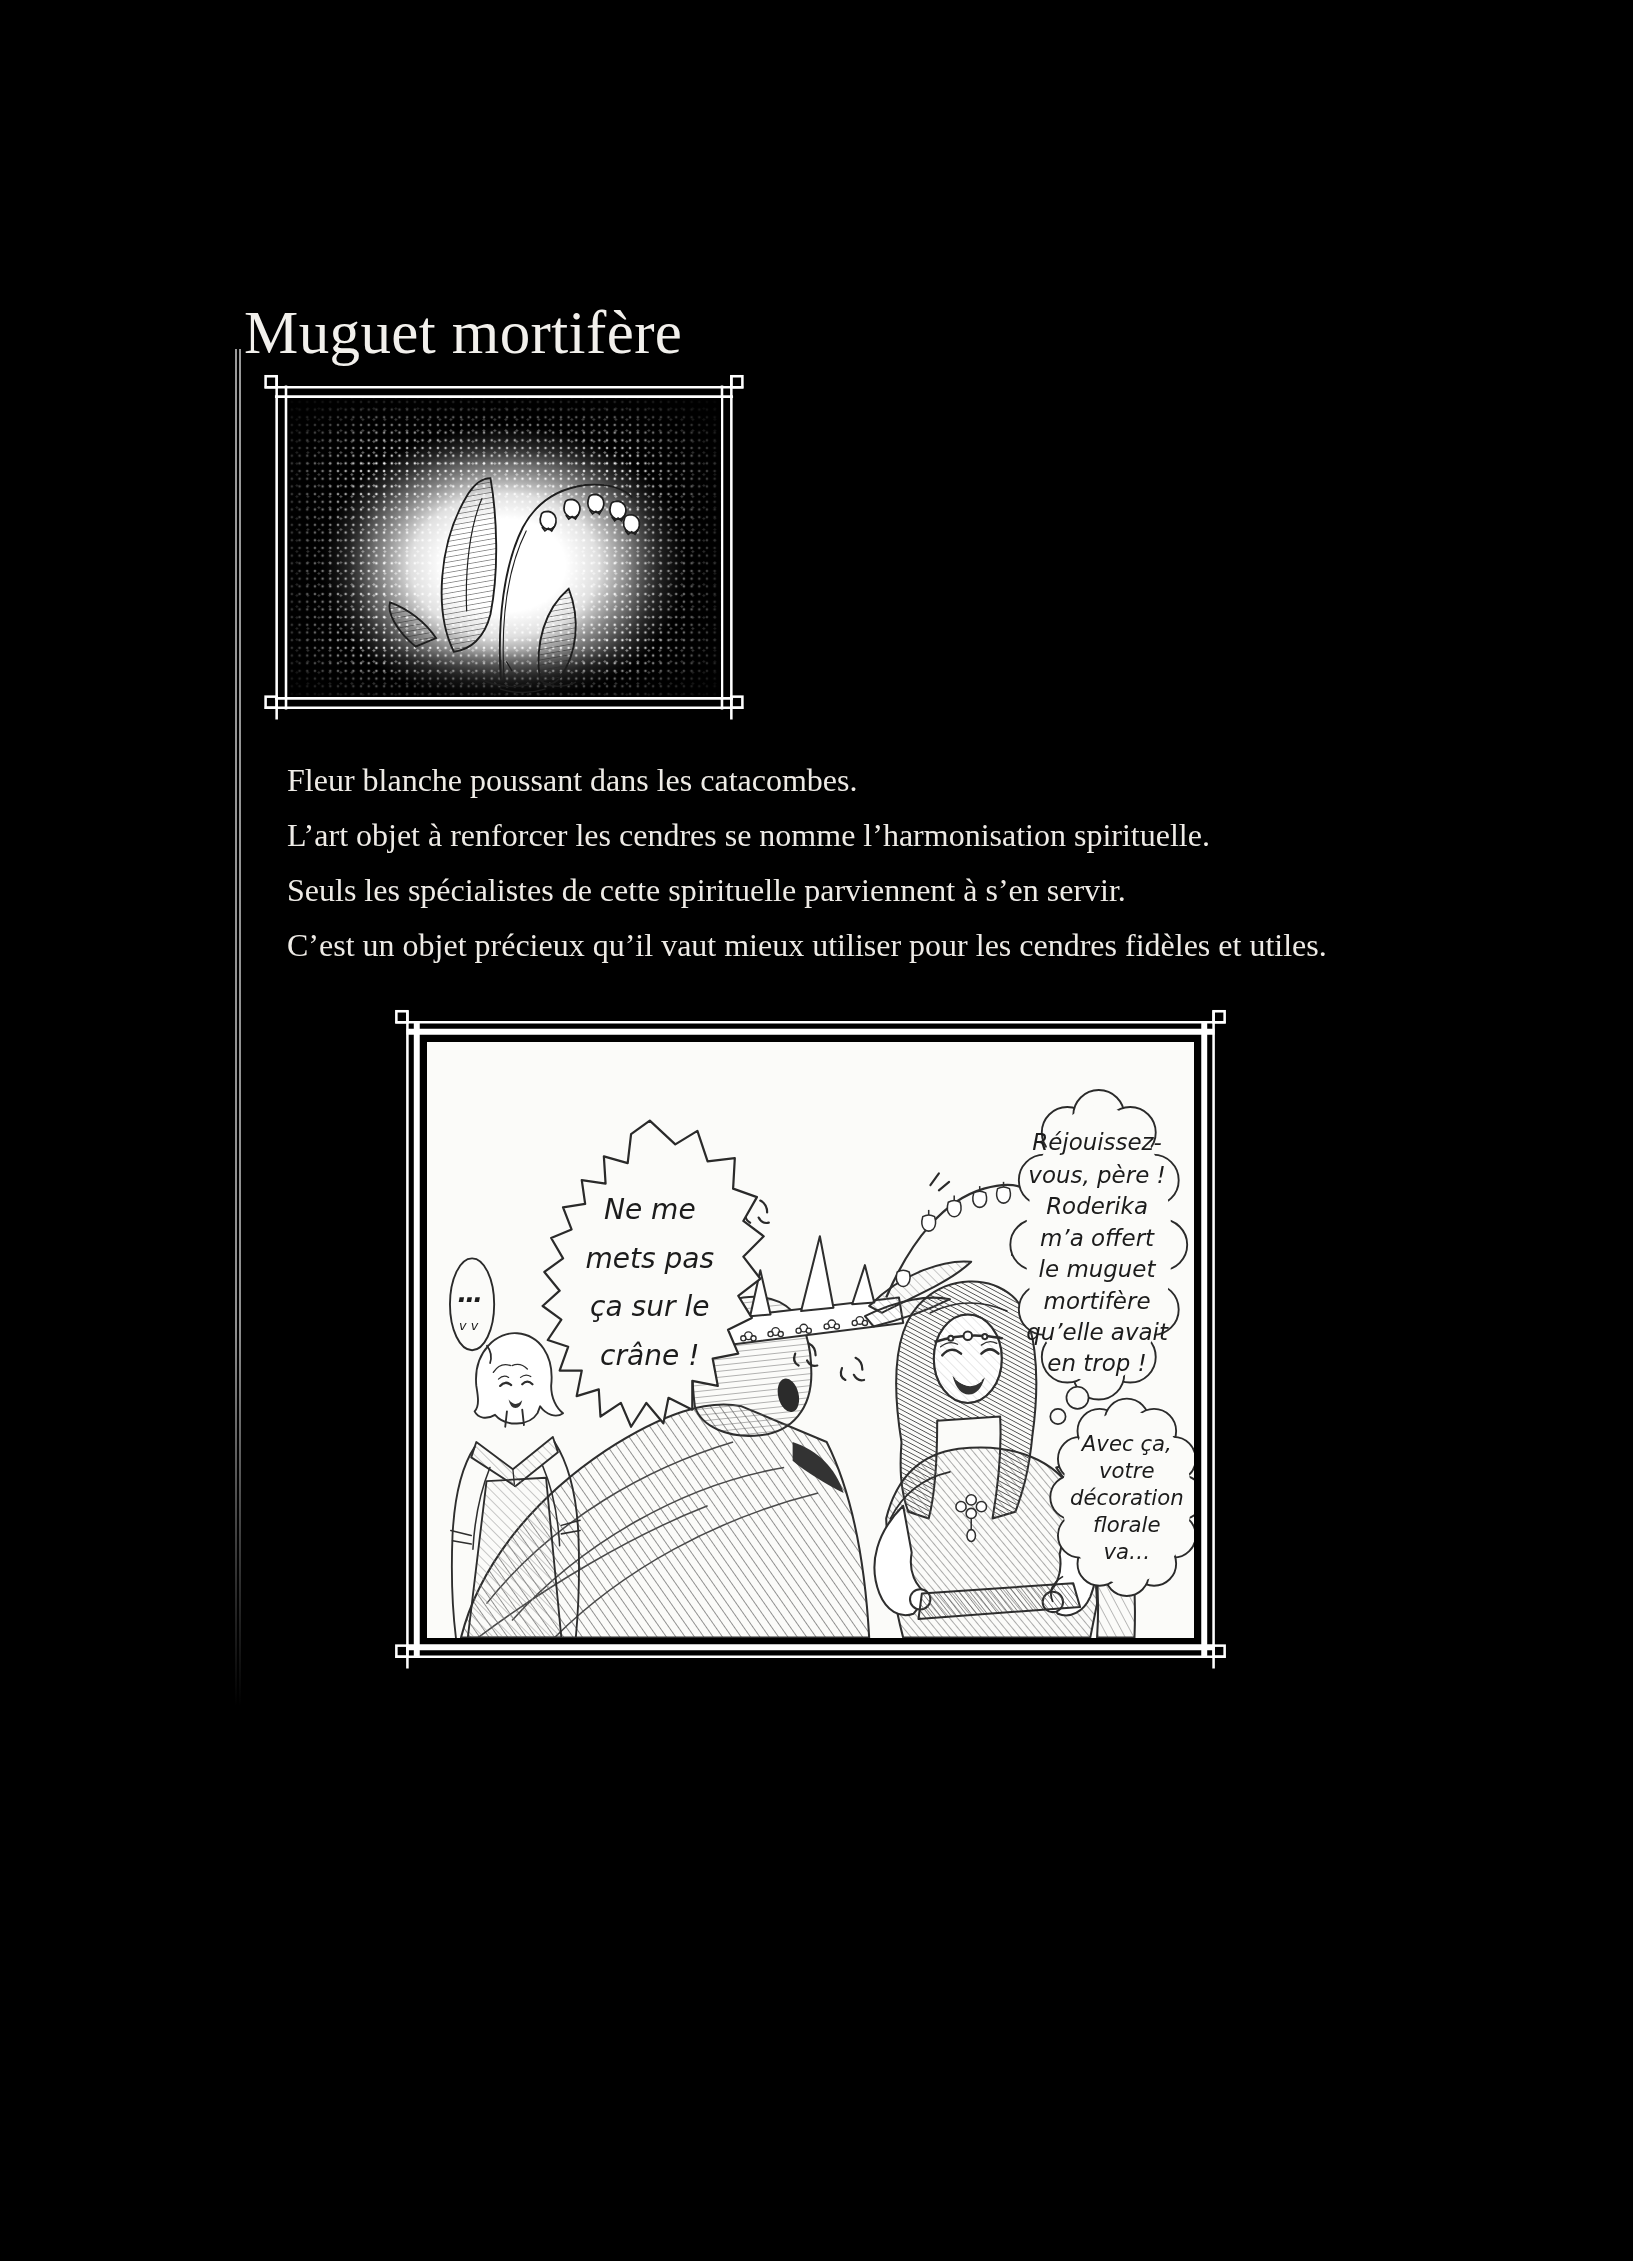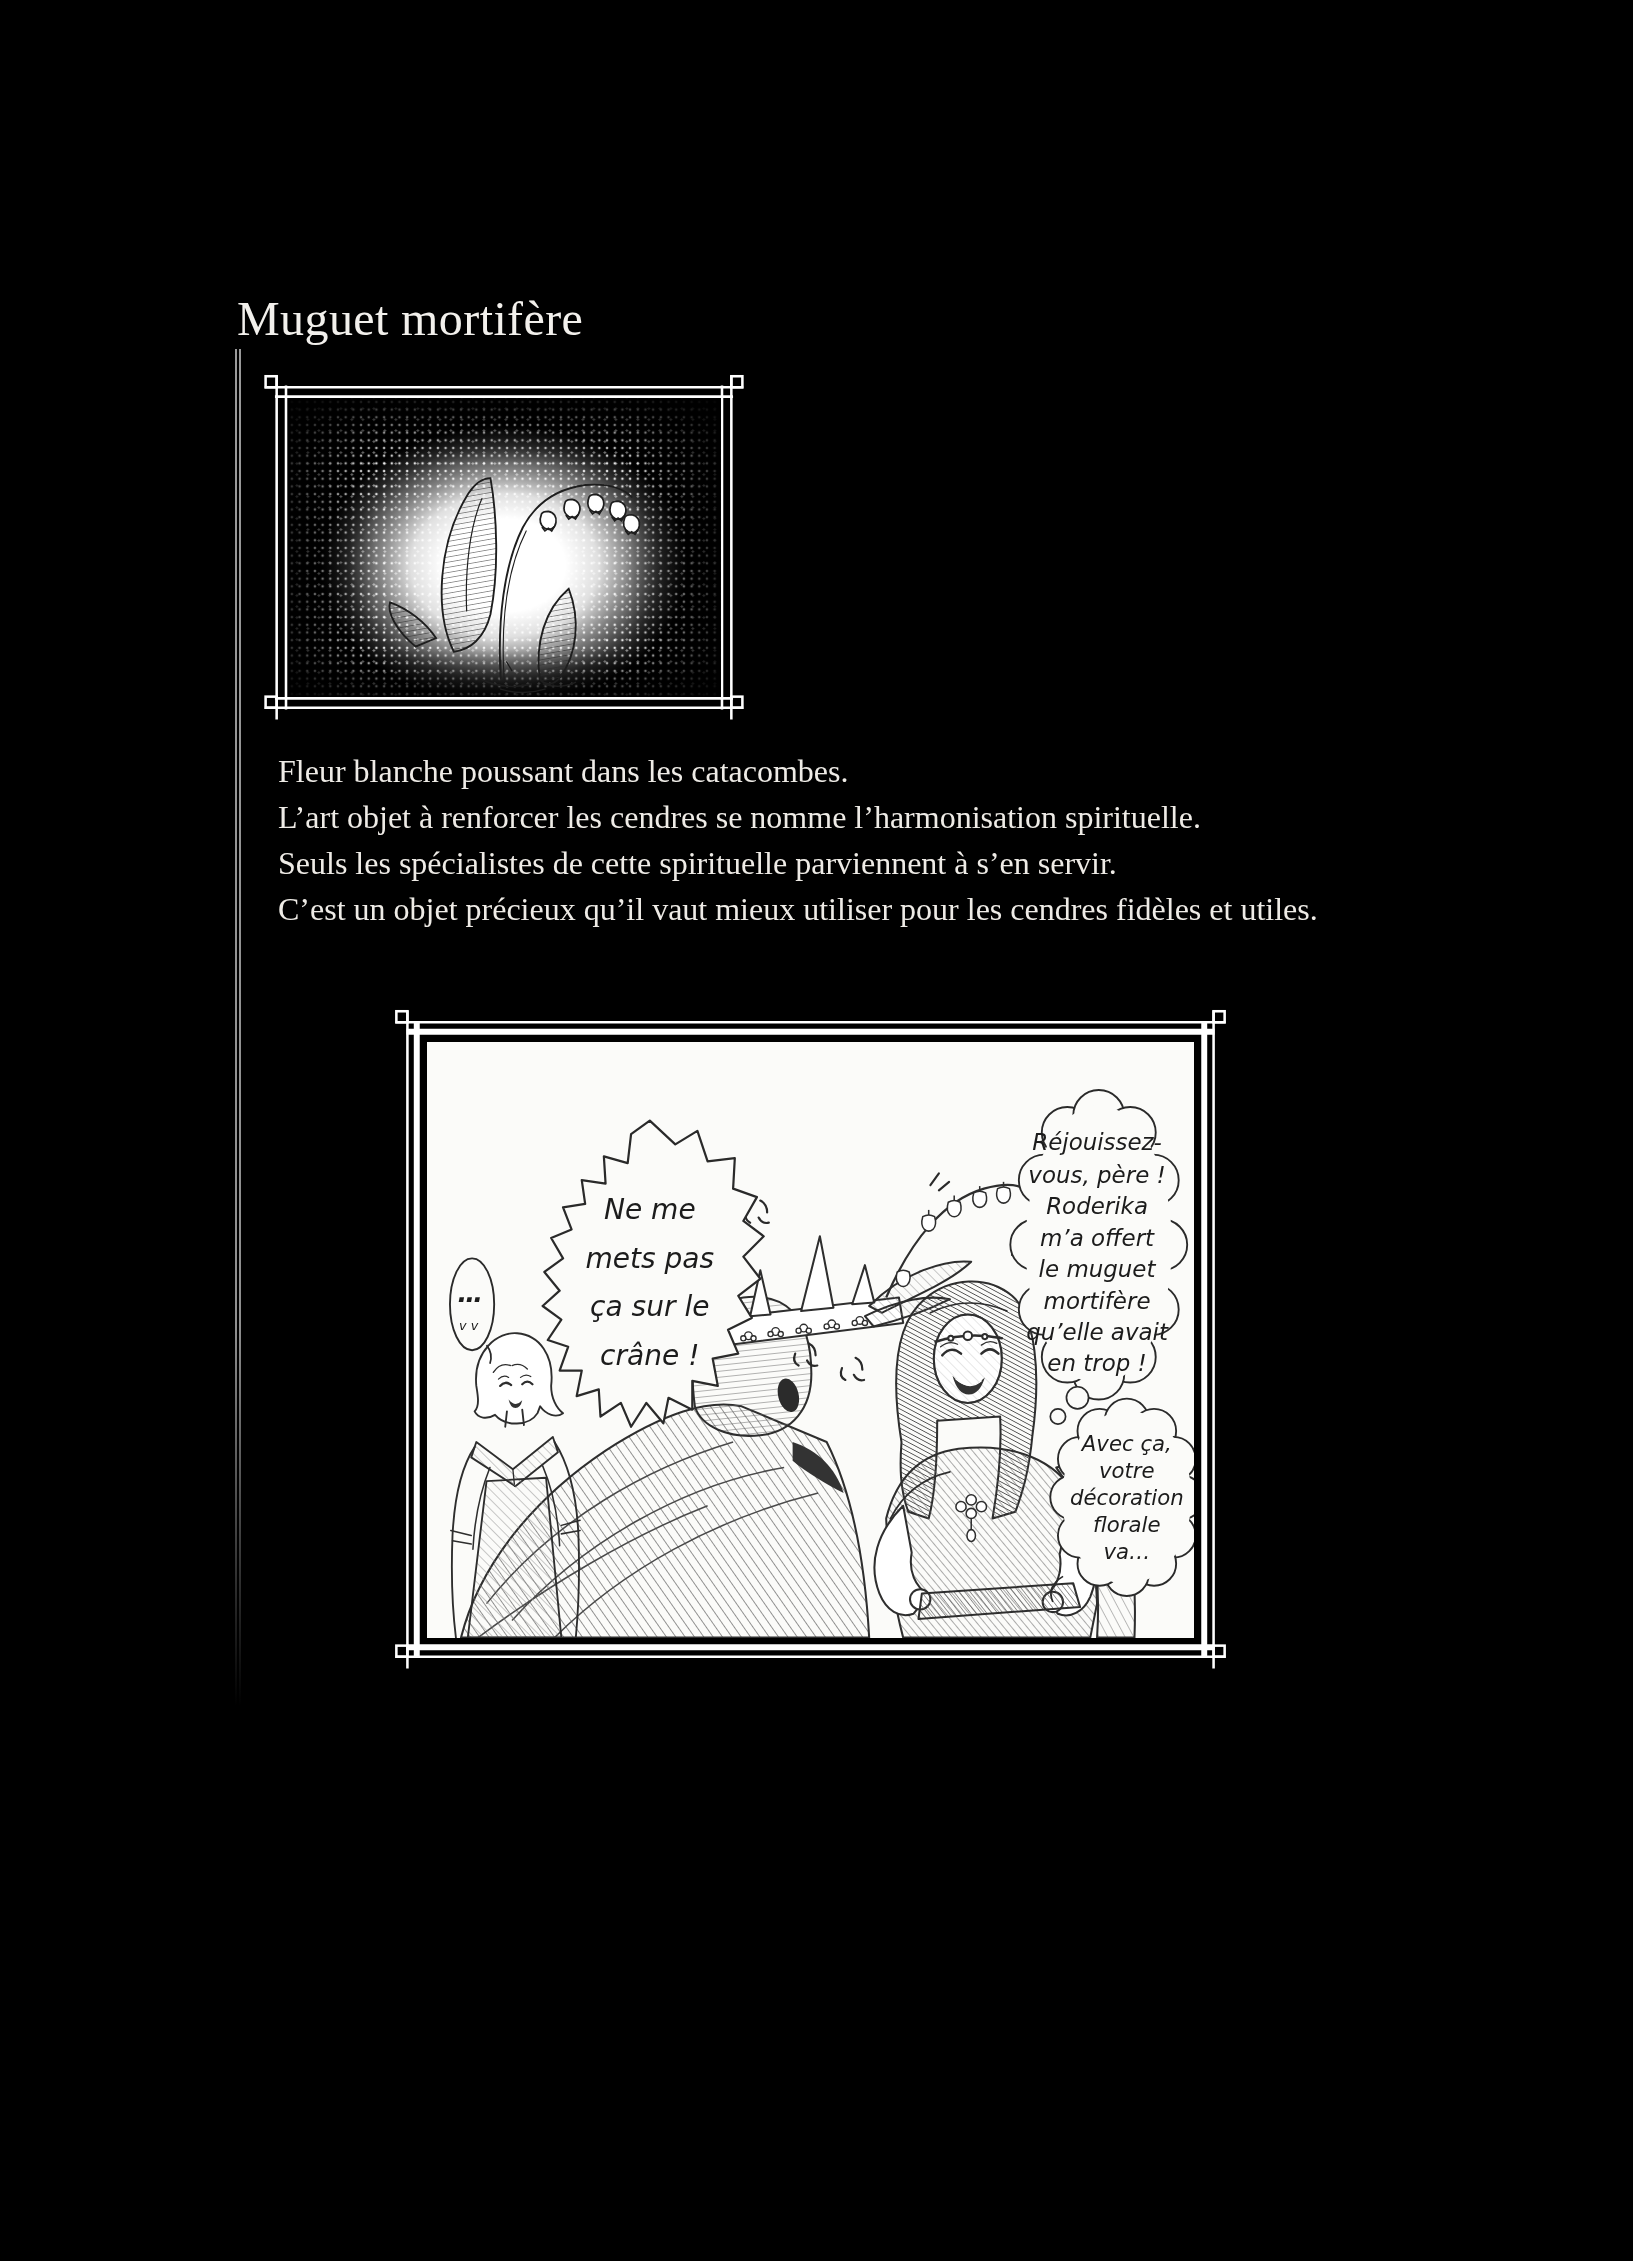--- a/index.html
+++ b/index.html
@@ -1,39 +1,39 @@
 <!DOCTYPE html>
 <html style="font-size:13.6px"><head>
 <meta charset="utf-8">
 <style>
   html,body{margin:0;padding:0;background:#000;}
   .stage{position:relative;width:1633px;height:2261px;background:#000;overflow:hidden;
          font-family:"Liberation Serif",serif;}
-  .page-title{position:absolute;left:232px;top:286px;margin:5px;font-weight:400;
-              font-size:48px;color:#f2f0ec;letter-spacing:0.4px;}
+  .page-title{position:absolute;left:232px;top:286px;margin:12px;font-weight:400;
+              font-size:61px;color:#f2f0ec;letter-spacing:0.4px;}
   .vrule{position:absolute;left:235px;top:349px;width:6px;height:1357px;pointer-events:none;}
   .vrule i{position:absolute;top:0;width:1.7px;height:100%;
            background:linear-gradient(to bottom,#9a9a9a 0%,#8f8f8f 72%,rgba(130,130,130,0) 100%);}
   .vrule i.l2{left:4.3px;}
   .frame-svg{position:absolute;}
   .halftone{position:absolute;left:288px;top:398px;width:433px;height:299px;
      background-color:#000;
      background-image:
        linear-gradient(180deg, rgba(0,0,0,0.92) 0%, rgba(0,0,0,0.4) 10%, rgba(0,0,0,0) 22%),
        linear-gradient(0deg, rgba(0,0,0,0.85) 0%, rgba(0,0,0,0) 16%),
        linear-gradient(90deg, rgba(0,0,0,0.8) 0%, rgba(0,0,0,0) 20%),
        linear-gradient(270deg, rgba(0,0,0,0.85) 0%, rgba(0,0,0,0) 22%),
        radial-gradient(ellipse 47% 52% at 50% 56%, #ffffff 0%, #ffffff 30%, rgba(255,255,255,0.88) 46%, rgba(255,255,255,0.5) 62%, rgba(255,255,255,0.18) 77%, rgba(255,255,255,0) 90%),
        radial-gradient(circle, rgba(255,255,255,0.85) 1.2px, rgba(255,255,255,0) 1.6px),
        radial-gradient(circle, rgba(255,255,255,0.5) 1px, rgba(255,255,255,0) 1.4px);
      background-size:auto,auto,auto,auto,auto,7.7px 7.7px,11px 11px;
      background-position:0 0,0 0,0 0,0 0,0 0,0 0,3.4px 5.1px;}
   .halftone svg{position:absolute;left:0;top:0;}
   .desc{position:absolute;left:275px;top:747px;color:#eeebe6;font-size:32px;line-height:43px;}
-  .desc p{margin:3px;}
+  .desc p{margin:12px;}
   .paper{position:absolute;left:427px;top:1042px;width:767px;height:596px;background:#fbfbf9;}
   .hw{font-family:"DejaVu Sans",sans-serif;font-style:italic;fill:#1c1c1c;text-anchor:middle;}
   .frame-line{stroke:#fff;fill:none;}
 </style>
 </head>
 <body>
 
 <div class="stage">
 
   <h1 class="page-title">Muguet mortifère</h1>

